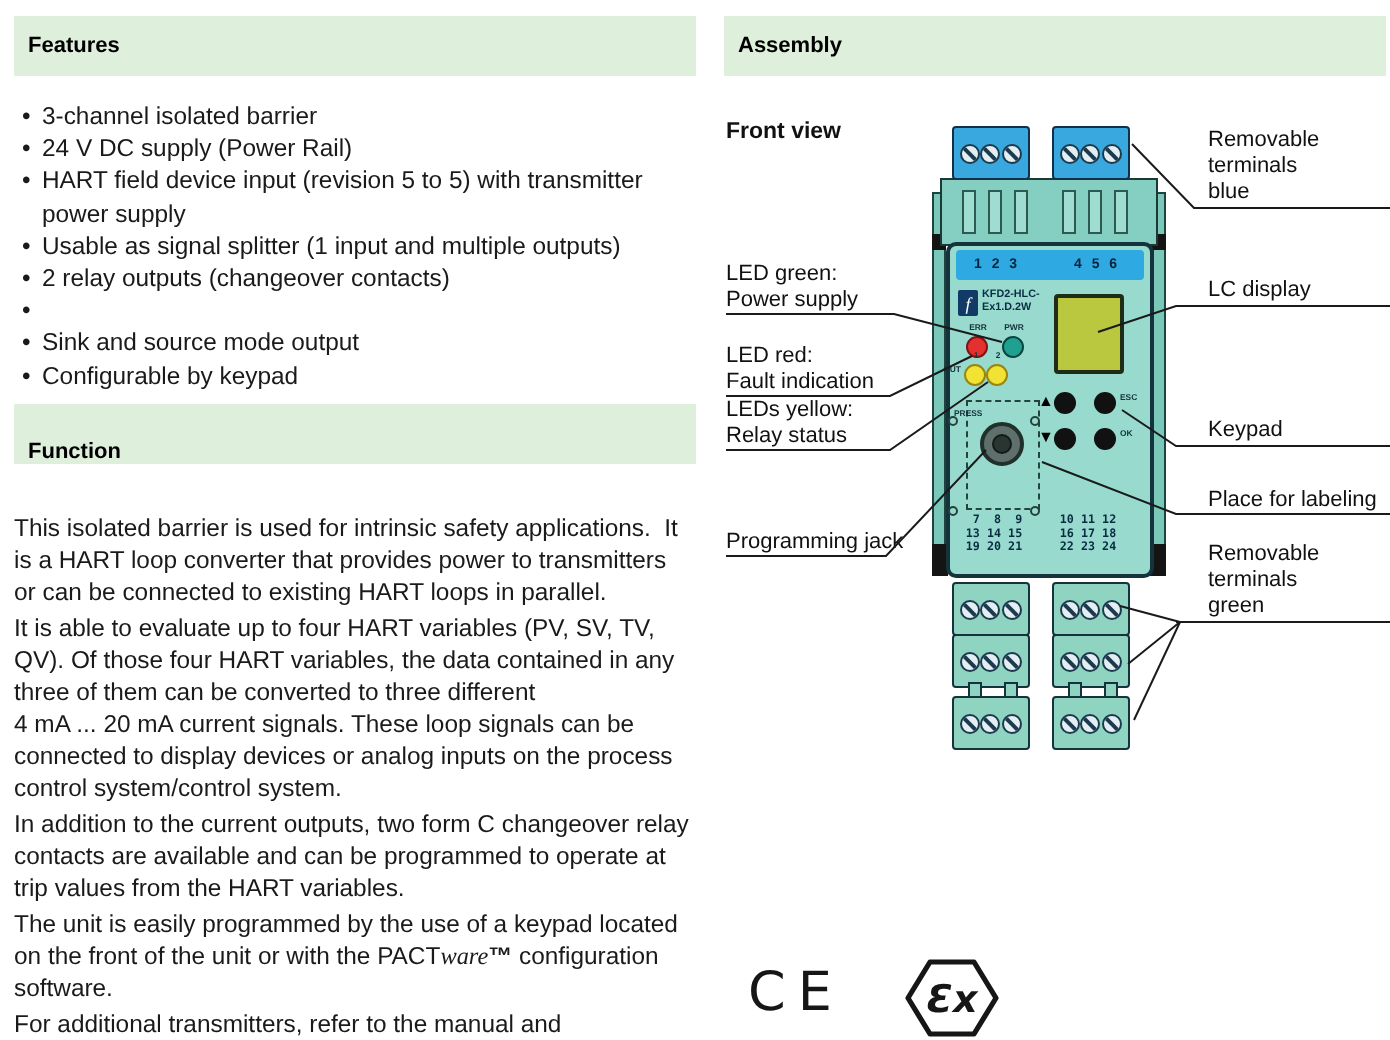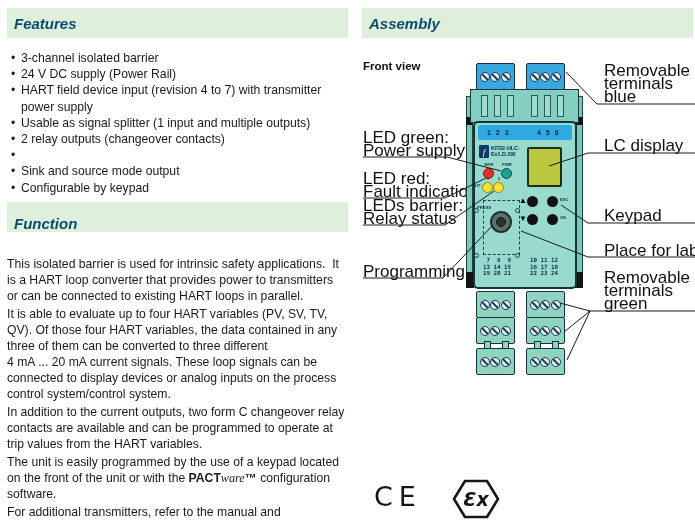--- a/index.html
+++ b/index.html
@@ -3,38 +3,38 @@
 <meta charset="utf-8">
 <style>
   * { box-sizing: border-box; margin: 0; padding: 0; }
   html, body { width: 695px; height: 520px; background: #fff; overflow: hidden; }
   body { font-family: "Liberation Sans", sans-serif; color: #1a1a1a; position: relative; }
 
   #page { position: absolute; left: 0; top: 0; width: 695px; height: 520px; background: #fff; }
 
   
   .sec-bar { background: var(--accent, #def0dc); height: 30px; display: flex; align-items: center; padding-left: 7px; }
-  .sec-title { font-size: 15px; font-weight: 700; color: #0c4a6e; font-style: italic; }
+  .sec-title { font-size: 11px; font-weight: 700; color: #000000; }
 
   
   #left-col { position: absolute; left: 7px; top: 8px; width: 341px; }
   .feature-list { margin-top: 12px; }
   .feat { display: flex; font-size: 12.2px; line-height: 16.2px; }
   .bullet { width: 14px; padding-left: 4px; flex: 0 0 14px; }
   .ftxt { white-space: pre; }
   #function-bar { margin-top: 6px; align-items: flex-end; }
   .paras { margin-top: 24px; }
   .para { font-size: 12.2px; line-height: 16px; white-space: pre; margin-bottom: 2px; }
-  .b { font-weight: 700; }
+  .b { font-weight: 400; }
   .it { font-style: italic; font-family: "Liberation Serif", serif; }
   .tm { font-weight: 700; font-size: 12px; }
 
   
   #assembly-bar { position: absolute; left: 362px; top: 8px; width: 331px; }
-  .lab { position: absolute; font-size: 17px; line-height: 13px; white-space: pre; color: #111; }
+  .lab { position: absolute; font-size: 11px; line-height: 13px; white-space: pre; color: #111; }
   .lab.bold { font-weight: 700; font-size: 11.5px; }
 
   
   .abs { position: absolute; }
   .rail { background: #79c8ba; border: 1px solid #1e443e; width: 7px; height: 190px; top: 96px; }
   .clamp { background: #141414; }
   .tblock { width: 39px; height: 27px; border: 1.5px solid #13304a; border-radius: 2px;
             display: flex; align-items: center; justify-content: space-around; padding: 0 3px; }
   .tblock.blue { background: var(--term-blue, #38a8de); }
   .tblock.green { background: var(--term-green, #8fd3c1); border-color: #14333d; }
@@ -99,21 +99,21 @@
       <div class="feat">
           <span class="bullet">•</span>
           <span class="ftxt">3-channel isolated barrier</span>
         </div>
       <div class="feat">
           <span class="bullet">•</span>
           <span class="ftxt">24 V DC supply (Power Rail)</span>
         </div>
       <div class="feat">
           <span class="bullet">•</span>
-          <span class="ftxt">HART field device input (revision 4 to 7) with transmitter
+          <span class="ftxt">HART field device input (revision 5 to 5) with transmitter
 power supply</span>
         </div>
       <div class="feat">
           <span class="bullet">•</span>
           <span class="ftxt">Usable as signal splitter (1 input and multiple outputs)</span>
         </div>
       <div class="feat">
           <span class="bullet">•</span>
           <span class="ftxt">2 relay outputs (changeover contacts)</span>
         </div>
@@ -158,21 +158,21 @@
   <div class="sec-bar" id="assembly-bar">
     <span class="sec-title">Assembly</span>
   </div>
 
   <div class="lab bold" style="left:363px; top:60px;">Front view</div>
 
   <div class="lab" style="left:363px; top:131px;">LED green:
 Power supply</div>
   <div class="lab" style="left:363px; top:172px;">LED red:
 Fault indication</div>
-  <div class="lab" style="left:363px; top:199px;">LEDs barrier:
+  <div class="lab" style="left:363px; top:199px;">LEDs yellow:
 Relay status</div>
   <div class="lab" style="left:363px; top:265px;">Programming jack</div>
 
   <div class="lab" style="left:604px; top:64px;">Removable
 terminals
 blue</div>
   <div class="lab" style="left:604px; top:139px;">LC display</div>
   <div class="lab" style="left:604px; top:209px;">Keypad</div>
   <div class="lab" style="left:604px; top:244px;">Place for labeling</div>
   <div class="lab" style="left:604px; top:271px;">Removable

